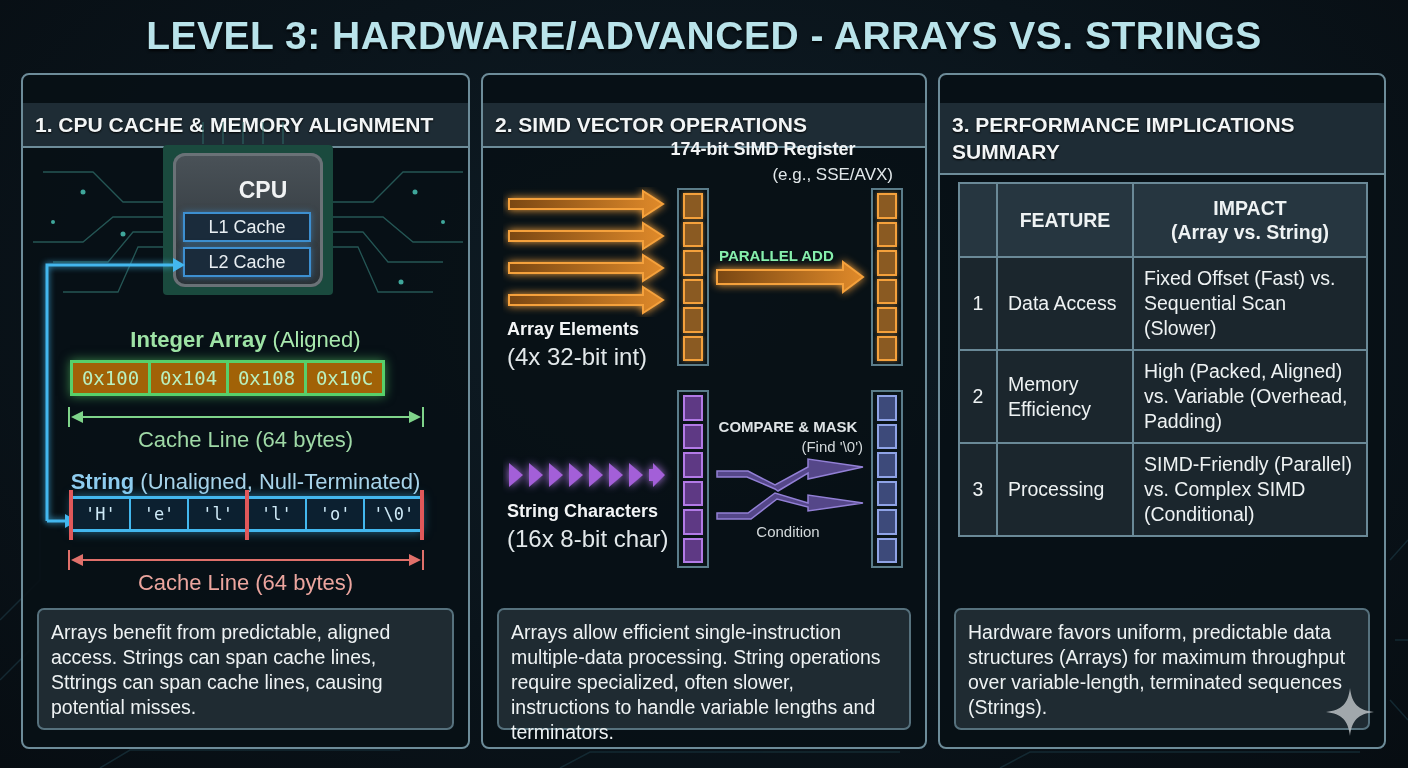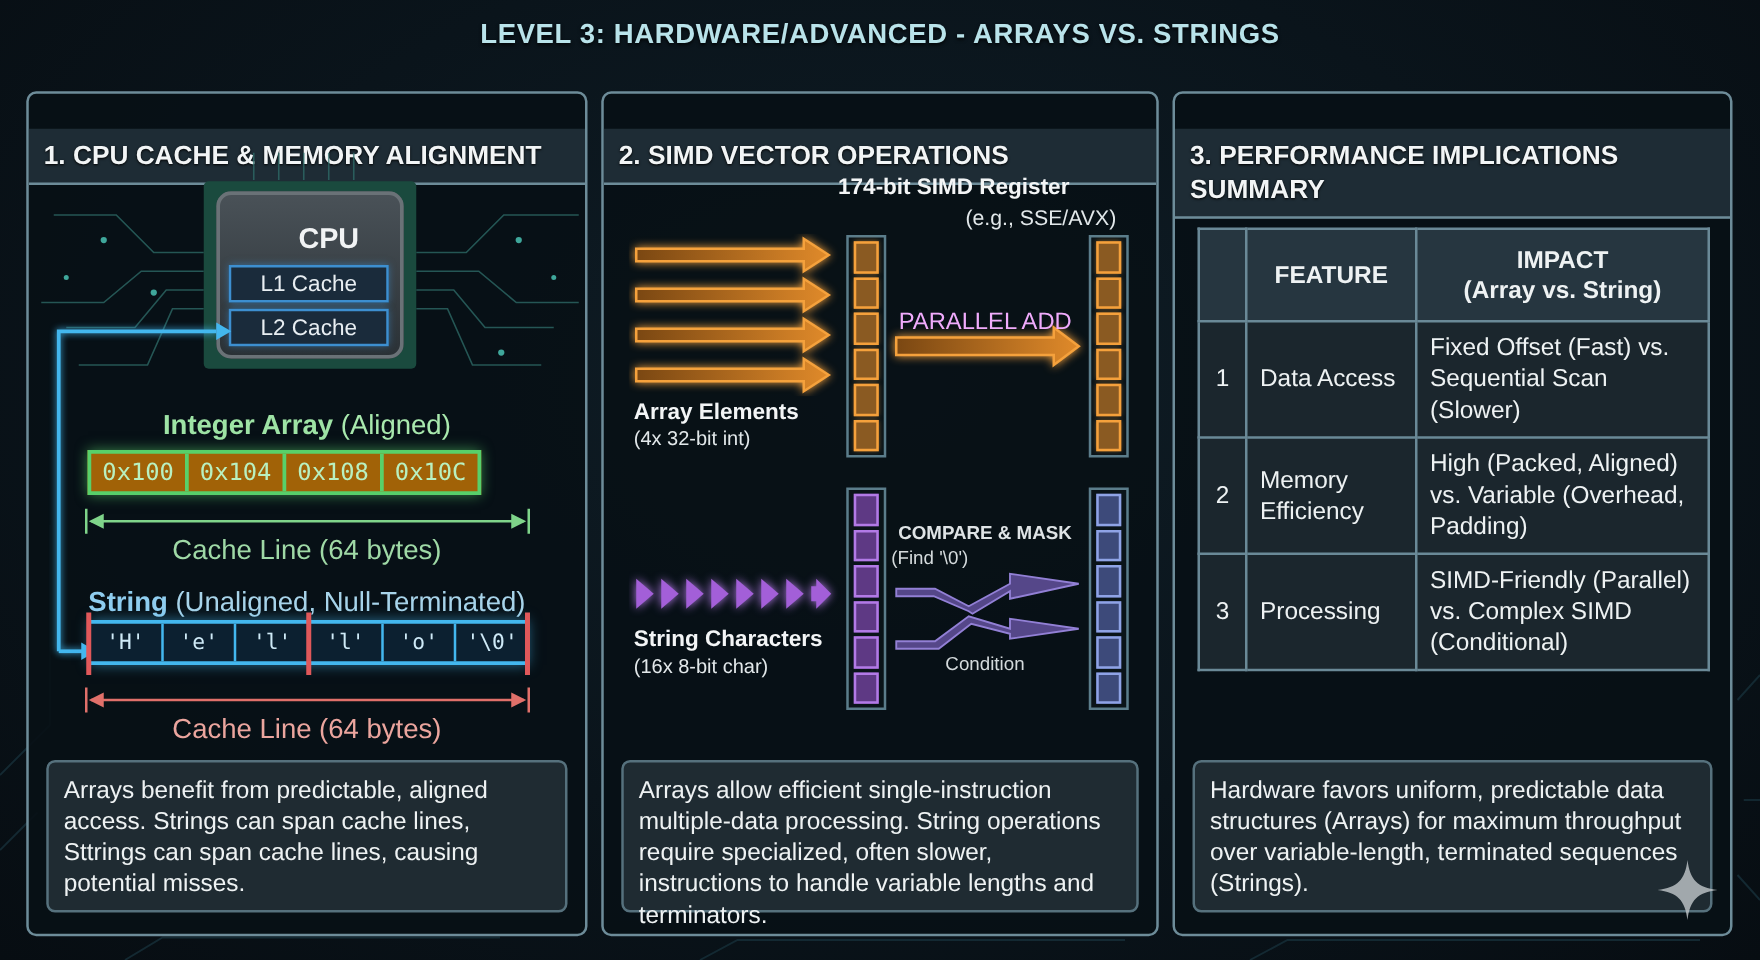--- a/index.html
+++ b/index.html
@@ -6,21 +6,21 @@
   html, body { width: 1408px; height: 768px; overflow: hidden; }
   body {
     background: radial-gradient(ellipse at 50% 40%, #0f1d26 0%, #0a141b 55%, #070d12 100%);
     font-family: "Liberation Sans", sans-serif;
     color: #e6edf0;
     position: relative;
   }
   .bg-circuit { position: absolute; inset: 0; pointer-events: none; }
   .main-title {
     position: absolute; top: 14px; left: 0; width: 100%;
-    text-align: center; font-size: 22px; font-weight: bold;
+    text-align: center; font-size: 39px; font-weight: bold;
     color: #b9e3ea; letter-spacing: 0.5px;
     text-shadow: 0 2px 3px rgba(0,0,0,0.8);
   }
   .panel {
     position: absolute; top: 73px; height: 676px;
     border: 2px solid #6d8c99; border-radius: 8px;
     background: rgba(8,16,22,0.92);
     overflow: hidden;
   }
   .panel-header {
@@ -74,21 +74,21 @@
   .str-cells .cell:last-child { border-right: none; }
   .redbar { position: absolute; width: 4px; height: 50px; background: #e0585a; top: 415px; }
 
   
   .reg { position: absolute; width: 32px; height: 178px; border: 2px solid #5b7d8b; padding: 3px 4px; display: flex; flex-direction: column; gap: 3px; background: #0a1419; }
   .reg .slot { flex: 1; border: 2px solid; }
   .reg.orange .slot { border-color: #f5a13c; background: #8a5a22; box-shadow: 0 0 4px rgba(245,161,60,0.5); }
   .reg.purple .slot { border-color: #b27ae6; background: #5e3984; }
   .reg.blue .slot { border-color: #8fa3e6; background: #3d4a7a; }
   .p2-label-b { font-size: 18px; font-weight: bold; color: #f3f5f6; }
-  .p2-label { font-size: 16px; color: #e2e8ea; }
+  .p2-label { font-size: 24px; color: #e2e8ea; }
 
   
   .tbl {
     position: absolute; left: 18px; top: 107px; width: 410px;
     border-collapse: collapse; font-size: 19.5px; color: #eef2f3;
   }
   .tbl td, .tbl th { border: 2px solid #6a8997; }
   .tbl th { background: #263640; font-weight: bold; height: 74px; text-align: center; line-height: 24px; }
   .tbl td { background: #1b262d; padding: 6px 10px; line-height: 25px; vertical-align: middle; height: 93px; }
   .tbl td.num { text-align: center; width: 38px; padding: 0; }
@@ -234,21 +234,21 @@
       <div class="slot"></div>
   </div>
   <div class="reg orange" style="left:388px;top:113px">
     <div class="slot"></div>
       <div class="slot"></div>
       <div class="slot"></div>
       <div class="slot"></div>
       <div class="slot"></div>
       <div class="slot"></div>
   </div>
-  <div class="abs" style="left:236px;top:172px;font-size:19px;font-weight:normal;color:#f0abfc">PARALLEL ADD</div>
+  <div class="abs" style="left:236px;top:172px;font-size:15px;font-weight:bold;color:#86efac">PARALLEL ADD</div>
   <div class="abs p2-label-b" style="left:24px;top:244px">Array Elements</div>
   <div class="abs p2-label" style="left:24px;top:268px">(4x 32-bit int)</div>
 
   <svg class="abs" style="left:20px;top:370px" width="370" height="90">
     <g fill="#a35fd8" style="filter:drop-shadow(0 0 4px #b27ae6)">
       <polygon points="6,18 20,30 6,42"></polygon>
         <polygon points="26,18 40,30 26,42"></polygon>
       <polygon points="46,18 60,30 46,42"></polygon>
         <polygon points="66,18 80,30 66,42"></polygon>
       <polygon points="86,18 100,30 86,42"></polygon>
@@ -271,21 +271,21 @@
   </div>
   <div class="reg blue" style="left:388px;top:315px">
     <div class="slot"></div>
       <div class="slot"></div>
       <div class="slot"></div>
       <div class="slot"></div>
       <div class="slot"></div>
       <div class="slot"></div>
   </div>
   <div class="abs" style="left:230px;top:343px;width:150px;text-align:center;font-size:15px;font-weight:bold;color:#dfe4e6">COMPARE &amp; MASK</div>
-  <div class="abs" style="left:230px;top:363px;width:150px;text-align:left;font-size:15px;color:#d4dadc">(Find '\0')</div>
+  <div class="abs" style="left:230px;top:363px;width:150px;text-align:right;font-size:15px;color:#d4dadc">(Find '\0')</div>
   <div class="abs" style="left:230px;top:448px;width:150px;text-align:center;font-size:15px;color:#d4dadc">Condition</div>
   <div class="abs p2-label-b" style="left:24px;top:426px">String Characters</div>
   <div class="abs p2-label" style="left:24px;top:450px">(16x 8-bit char)</div>
 
   <div class="note">Arrays allow efficient single-instruction multiple-data processing. String operations require specialized, often slower, instructions to handle variable lengths and terminators.</div>
 </section>
 
 <section class="panel" id="p3">
   <div class="panel-header">3. PERFORMANCE IMPLICATIONS SUMMARY</div>
 

